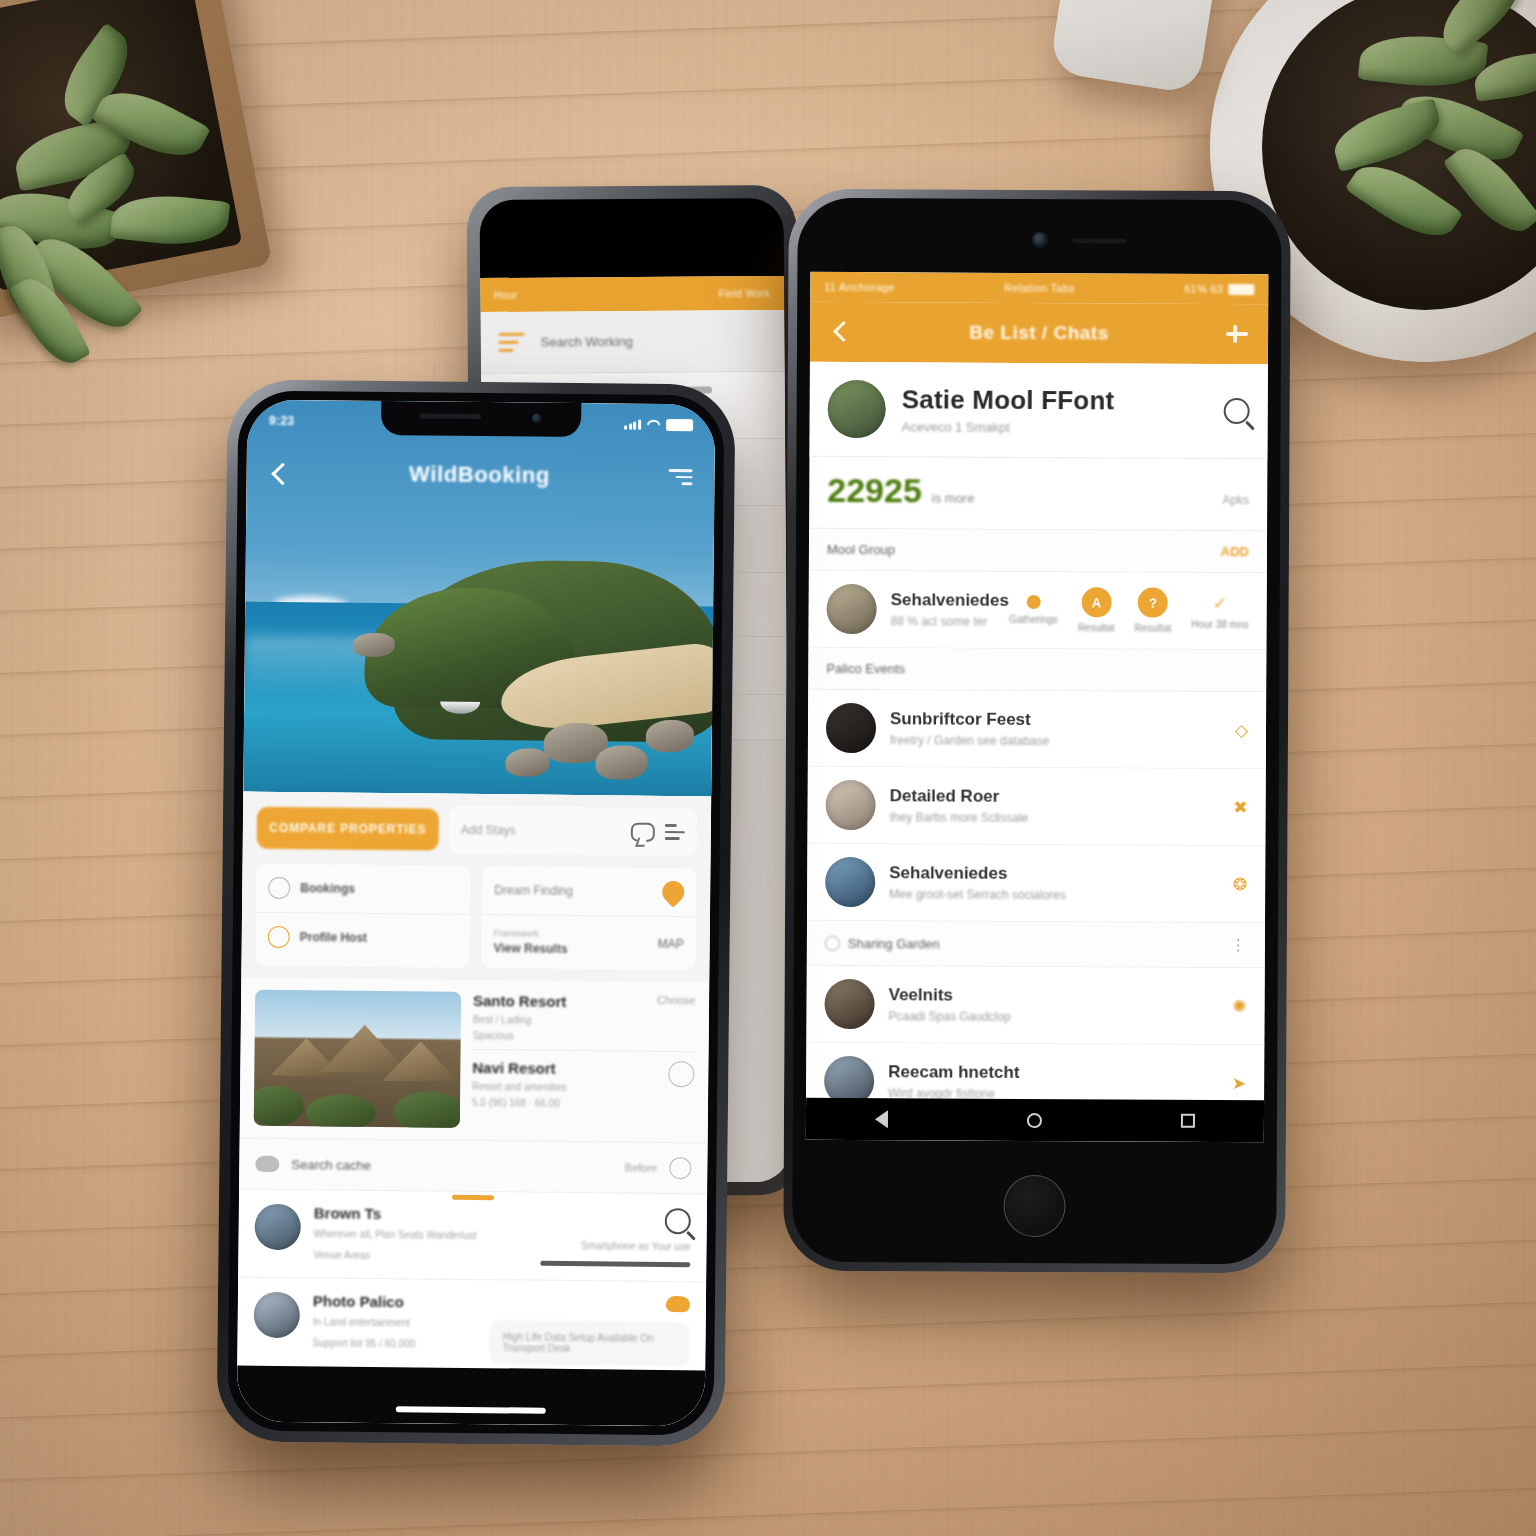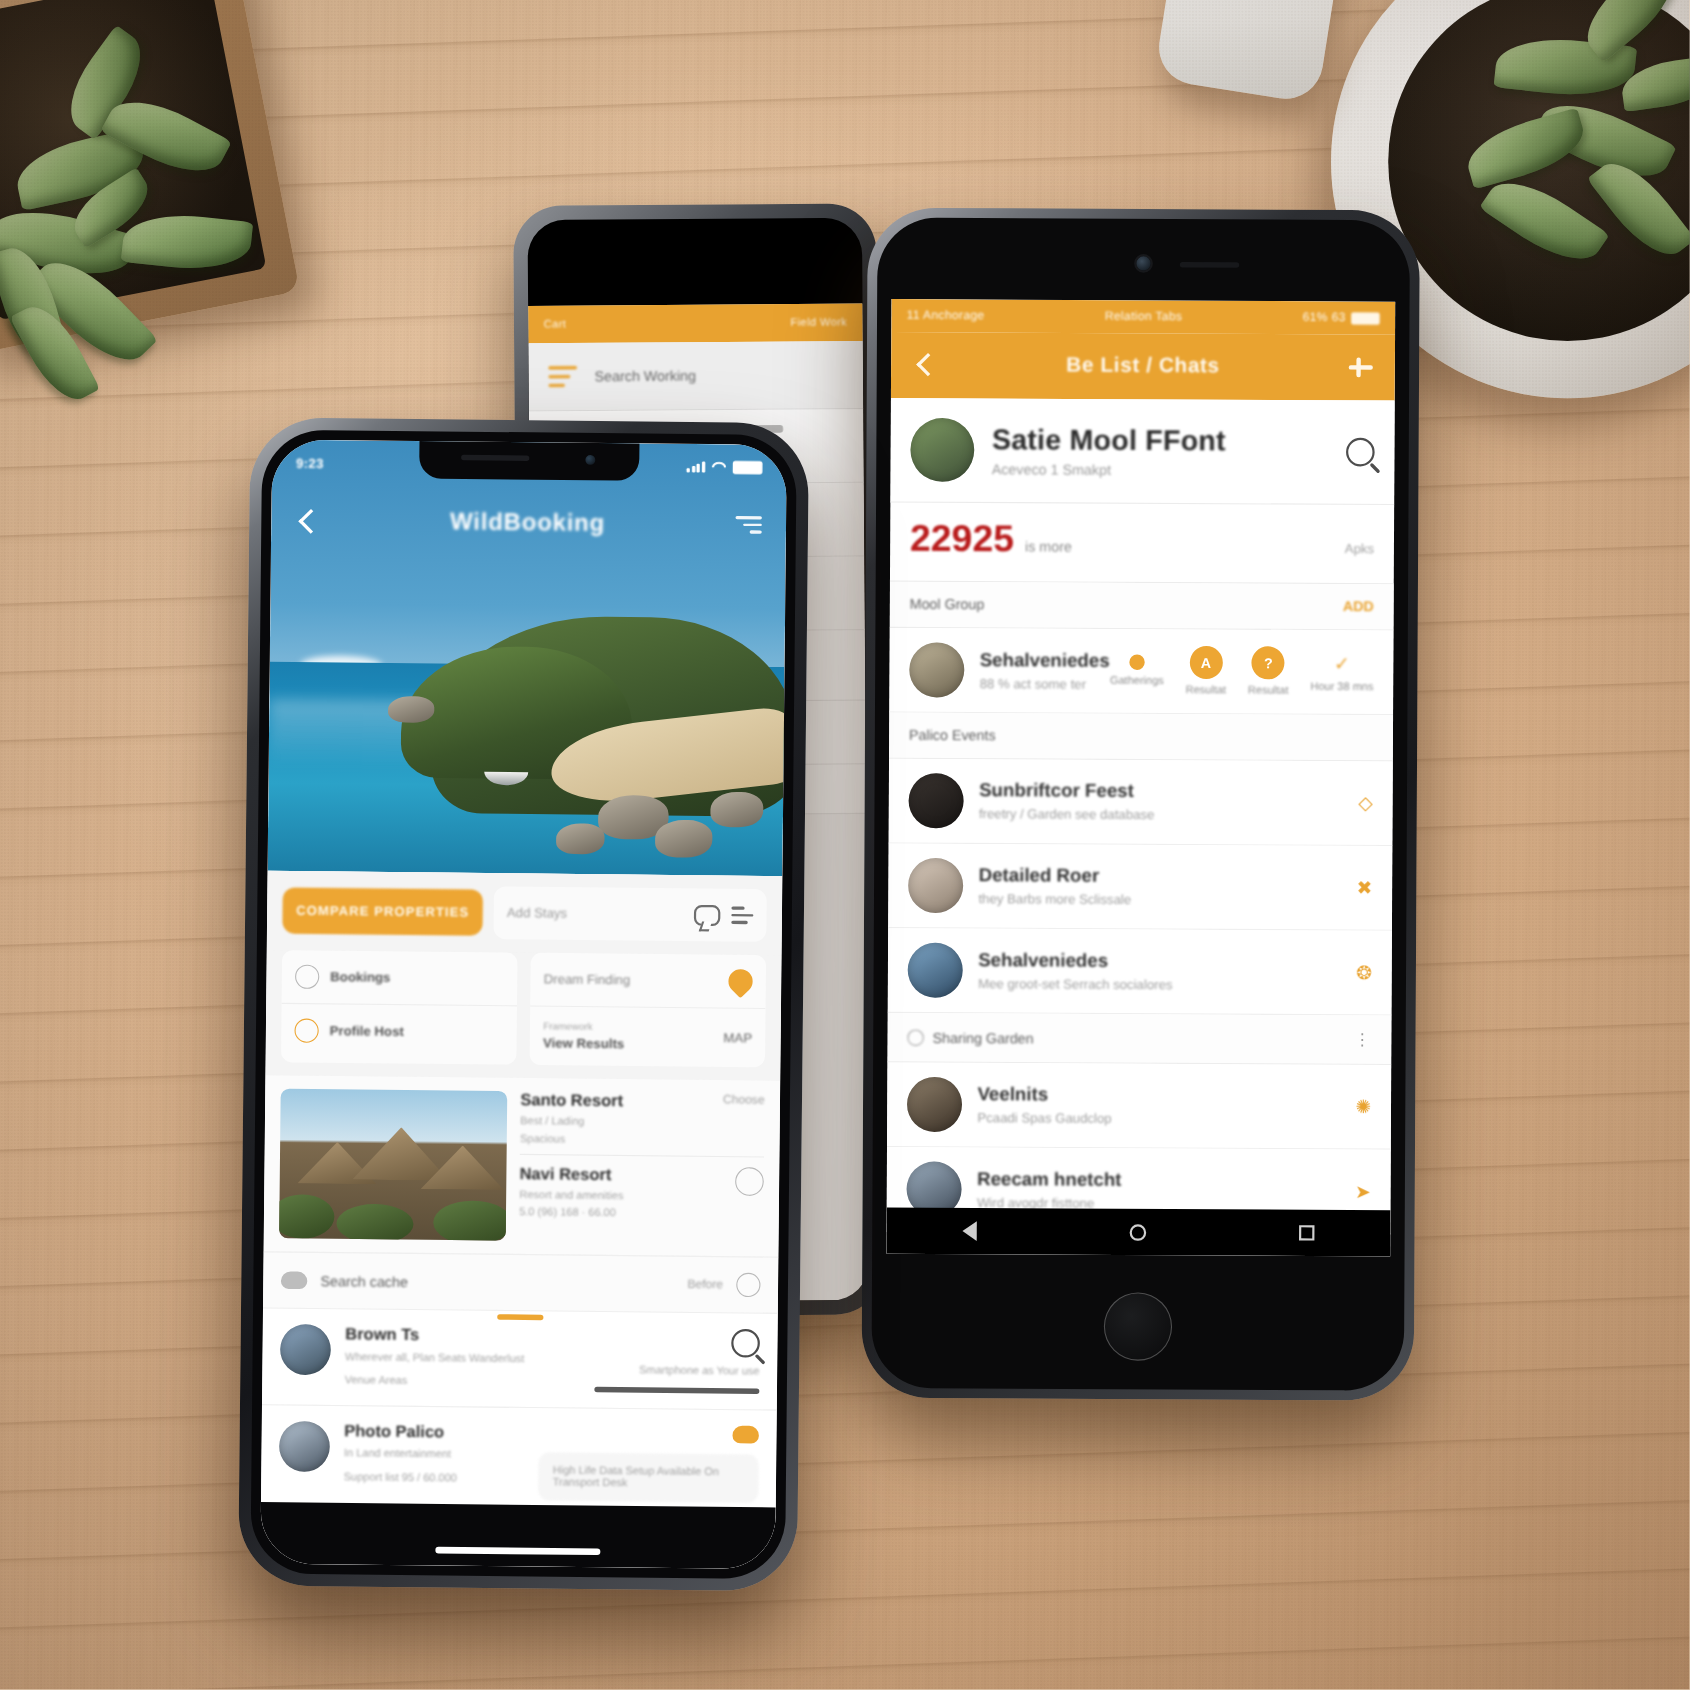--- a/index.html
+++ b/index.html
@@ -207,21 +207,21 @@
   }
   .ic-search::after {
     content:''; position: absolute; right: -8px; bottom: -5px; width: 11px; height: 2.6px;
     background: #4e4e4e; transform: rotate(45deg); border-radius: 2px;
   }
 
   .r-stat {
     display: flex; align-items: baseline; gap: 10px; padding: 14px 18px 18px;
     border-bottom: 1px solid #ececec;
   }
-  .r-stat .big { font-size: 34px; font-weight: 700; color: #b91c1c; filter: blur(.8px); }
+  .r-stat .big { font-size: 34px; font-weight: 700; color: #4d7c0f; filter: blur(.8px); }
   .r-stat .unit { font-size: 13px; color: #8b8b8b; filter: blur(.9px); }
   .r-stat .right { margin-left: auto; font-size: 12px; color: #a2a2a2; filter: blur(1px); }
 
   .r-section {
     display: flex; align-items: center; justify-content: space-between;
     padding: 13px 18px; background: #fdfdfd; border-bottom: 1px solid #ededed;
   }
   .r-section .lbl { font-size: 13px; color: #5f5f5f; filter: blur(.85px); display: flex; align-items: center; gap: 8px; }
   .r-section .act { font-size: 13px; color: #e9a330; font-weight: 700; filter: blur(.85px); }
   .r-section .dots { color: #9a9a9a; font-size: 15px; letter-spacing: 1px; }
@@ -471,21 +471,21 @@
 
   <div class="mug"></div>
 
   <div class="desk-vignette"></div>
   <div class="grain"></div>
 
   <div class="phone" id="phone-mid">
     <div class="mid-screen">
       <div class="mid-app">
         <div class="mid-orange-bar">
-          <span>Cart</span>
+          <span>Hour</span>
           <span>Field Work</span>
         </div>
         <div class="mid-search">
           <span class="mid-hamburger">
               <i></i>
               <i></i>
               <i></i>
             </span>
           <span>Search Working</span>
         </div>

